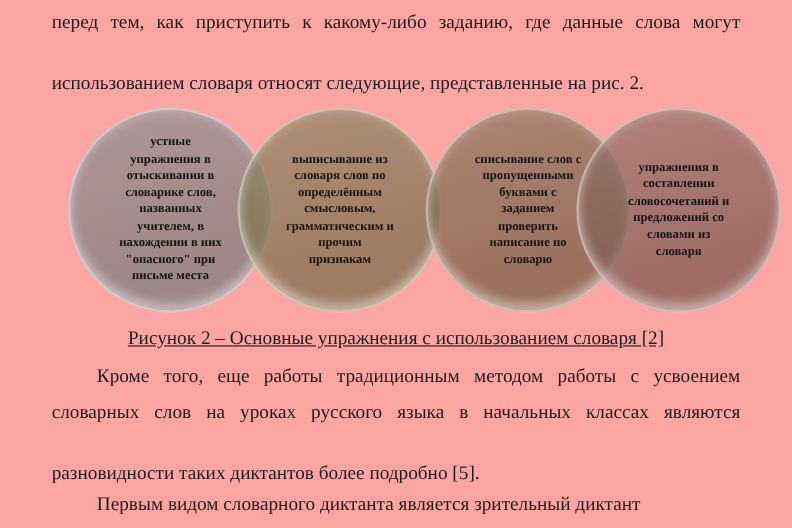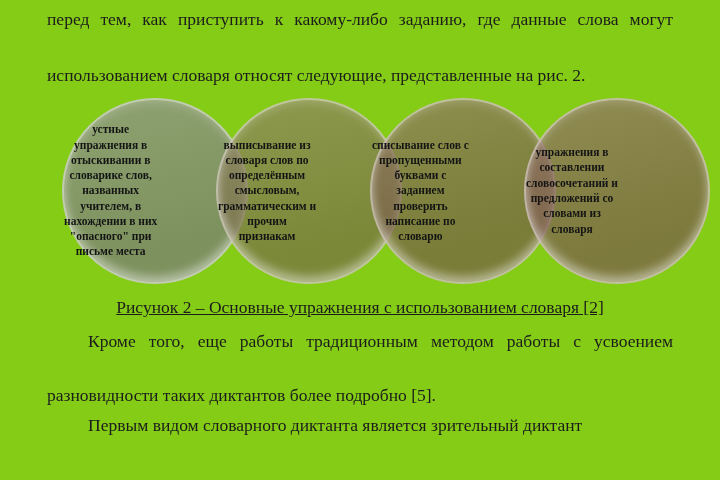--- a/index.html
+++ b/index.html
@@ -1,19 +1,19 @@
 <!DOCTYPE html>
 <html><head>
 <meta charset="utf-8">
 <style>
   html,body{margin:0;padding:0;}
   .page{
     position:relative;
     width:720px;height:480px;
-    background:#84cc16;
+    background:#fca5a5;
     overflow:hidden;
     font-family:"Liberation Serif", serif;
     color:#1c1c1c;
   }
   .text-col{margin:0 47px;}
   .bodyline{
     font-size:17.5px;
     height:34.5px;
     line-height:34.5px;
     white-space:normal;
@@ -43,42 +43,42 @@
     margin-top:2px;
   }
   .circle{
     position:absolute;
     top:4px;
     width:186px;height:186px;
     border-radius:50%;
     border:2px solid rgba(255,255,255,0.5);
     box-sizing:border-box;
     box-shadow: inset 0 -6px 9px rgba(255,255,255,0.45), inset 0 4px 8px rgba(255,255,255,0.15);
-    display:flex;align-items:center;
+    display:flex;align-items:center;justify-content:center;
   }
   .circle::after{
     content:"";
     position:absolute;inset:0;
     border-radius:50%;
     background:linear-gradient(165deg, rgba(255,255,255,0.10), rgba(0,0,0,0.045) 75%);
     pointer-events:none;
   }
   .circle-label{
     position:relative;z-index:1;
     font-weight:bold;
     font-size:11.5px;
     line-height:1.33;
     text-align:center;
     color:#141414;
     white-space:pre-line;
     max-width:140px;
   }
   .c1{left:62px;}
   .c2{left:216px;}
-  .c3{left:370px;}
+  .c3{left:387px;}
   .c4{left:524px;}
 </style>
 </head>
 <body>
 
 <div class="page">
   <div class="page-top-pad"></div>
 
   <div class="text-col p1">
     <div class="bodyline just">перед тем, как приступить к какому-либо заданию, где данные слова могут</div>
@@ -124,19 +124,20 @@
 словаря</div>
     </div>
   </div>
 
   <div class="text-col">
     <div class="caption">Рисунок 2 – Основные упражнения с использованием словаря [2]</div>
   </div>
 
   <div class="text-col p2">
     <div class="bodyline just indent">Кроме того, еще работы традиционным методом работы с усвоением</div>
+    <div class="bodyline just">словарных слов на уроках русского языка в начальных классах являются</div>
     <div class="bodyline left">разновидности таких диктантов более подробно [5].</div>
   </div>
 
   <div class="text-col">
     <div class="cutline indent">Первым видом словарного диктанта является зрительный диктант</div>
   </div>
 </div>
 
 </body></html>

